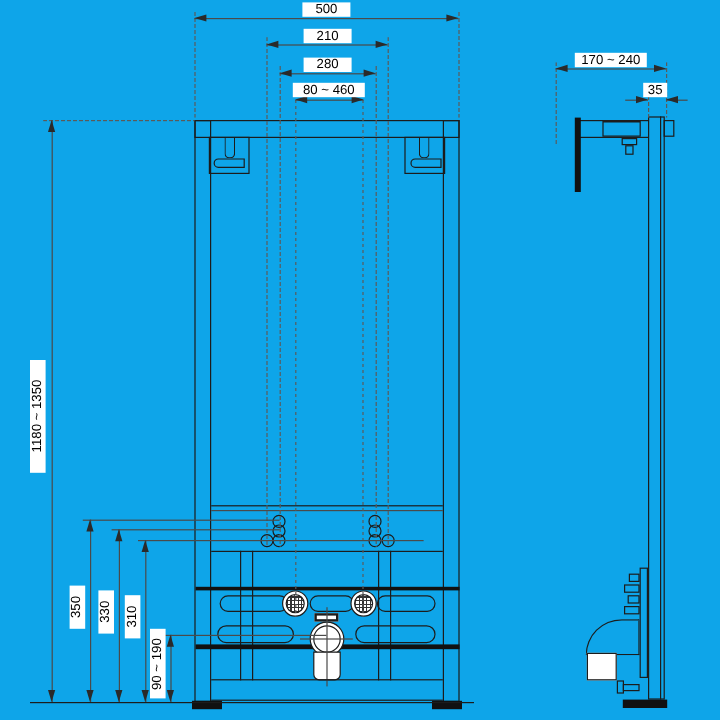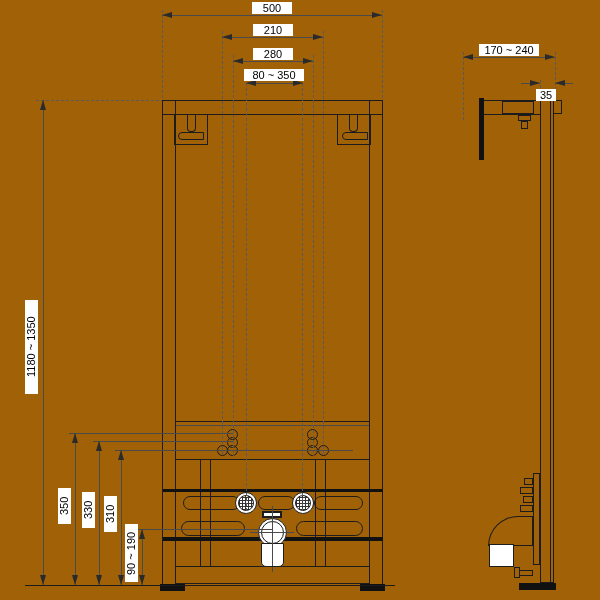--- a/index.html
+++ b/index.html
@@ -1,16 +1,16 @@
 <!DOCTYPE html>
 <html><head>
 <meta charset="utf-8">
 <style>
   html,body{margin:0;padding:0;background:#fff;}
-  #stage{position:relative;width:600px;height:600px;background:#a16207;overflow:hidden;
+  #stage{position:relative;width:600px;height:600px;background:#0ea5e9;overflow:hidden;
          font-family:"Liberation Sans", sans-serif;}
   
   .part{position:absolute;box-sizing:border-box;border:1.5px solid #1c1c1c;background:transparent;}
   .circ{border-radius:50%;}
   .whitebg{background:#fff;}
   .filled{position:absolute;background:#111;}
   
   .hl{position:absolute;height:1px;background:#4a4a4a;}
   .vl{position:absolute;width:1px;background:#4a4a4a;}
   .vl.dot{background:repeating-linear-gradient(to bottom,#5a5a5a 0 3px,rgba(0,0,0,0) 3px 5px);}
@@ -140,21 +140,21 @@
     <div class="arr r" style="left:303px;top:58px;"></div>
     <div class="dlabel" style="left:253px;top:48px;width:40px;">280</div>
   </div>
 
   <div>
     <div class="vl dot" style="left:246px;top:78px;height:436px;"></div>
     <div class="vl dot" style="left:302px;top:78px;height:436px;"></div>
     <div class="hl" style="left:246px;top:83px;width:57px;"></div>
     <div class="arr l" style="left:246px;top:80px;"></div>
     <div class="arr r" style="left:293px;top:80px;"></div>
-    <div class="dlabel" style="left:244px;top:69px;width:60px;">80 ~ 350</div>
+    <div class="dlabel" style="left:244px;top:69px;width:60px;">80 ~ 460</div>
   </div>
 
   <div>
     <div class="hl dot" style="left:36px;top:100px;width:126px;"></div>
     <div class="vl" style="left:43px;top:100px;height:485px;"></div>
     <div class="arr u" style="left:40px;top:100px;"></div>
     <div class="arr d" style="left:40px;top:575px;"></div>
     <div class="vlabel" style="left:25px;top:300px;height:94px;">1180 ~ 1350</div>
   </div>
 
@@ -198,16 +198,16 @@
     <div class="arr r" style="left:545px;top:54px;"></div>
     <div class="dlabel" style="left:479px;top:44px;width:60px;">170 ~ 240</div>
   </div>
 
   <div>
     <div class="vl dot" style="left:540px;top:80px;height:18px;"></div>
     <div class="hl" style="left:521px;top:83px;width:19px;"></div>
     <div class="hl" style="left:555px;top:83px;width:18px;"></div>
     <div class="arr r" style="left:530px;top:80px;"></div>
     <div class="arr l" style="left:555px;top:80px;"></div>
-    <div class="dlabel" style="left:536px;top:69px;width:20px;margin-top:20px;">35</div>
+    <div class="dlabel" style="left:536px;top:69px;width:20px;">35</div>
   </div>
 
 </div>
 
 </body></html>

